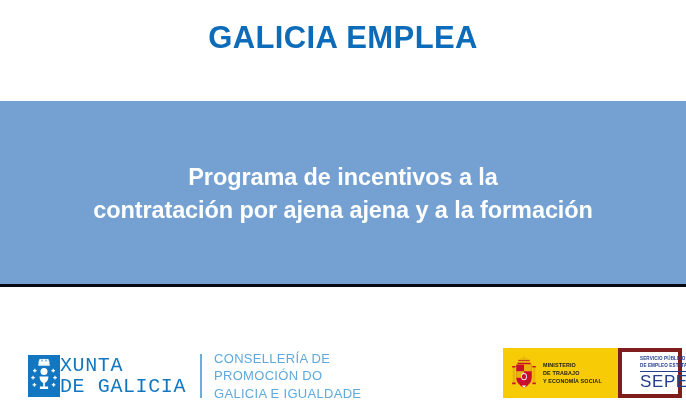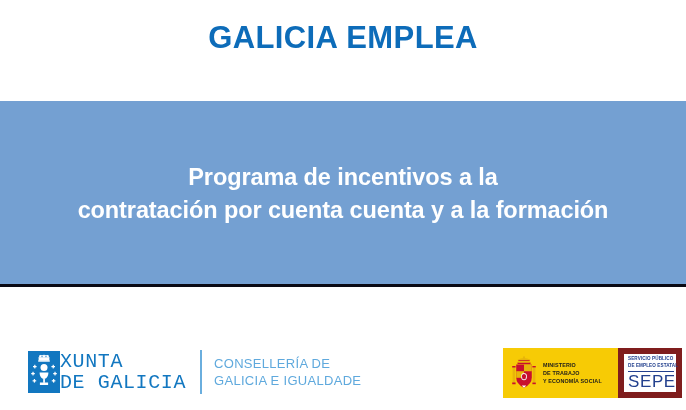--- a/index.html
+++ b/index.html
@@ -157,27 +157,27 @@
   .ministerio-text span { display: block; }
 
   
   .sepe-box {
     position: absolute;
     left: 618px;
     top: 348px;
     width: 64px;
     height: 50px;
     background: #ffffff;
-    border: 6px solid #7f1d1d;
+    border: 4px solid #7f1d1d;
     box-sizing: border-box;
     display: flex;
     flex-direction: column;
     justify-content: center;
     align-items: flex-start;
-    padding-left: 4px;
+    padding-left: 18px;
   }
   .sepe-small {
     color: #23408e;
     font-size: 4.6px;
     line-height: 1.45;
     font-weight: bold;
     letter-spacing: 0.1px;
     font-family: "Liberation Sans", sans-serif;
     white-space: nowrap;
   }
@@ -200,21 +200,21 @@
 </head>
 <body>
 
 <div class="header">
   <div class="header-title">GALICIA EMPLEA</div>
 </div>
 
 <div class="banner">
   <div class="banner-text">
     <span class="banner-line">Programa de incentivos a la</span>
-    <span class="banner-line">contratación por cuenta cuenta y a la formación</span>
+    <span class="banner-line">contratación por ajena ajena y a la formación</span>
   </div>
 </div>
 <div class="banner-rule"></div>
 
 <div class="footer"></div>
 
 <div class="xunta-block">
 
   <div class="xunta-emblem">
     <svg width="32" height="42" viewBox="0 0 32 42" aria-hidden="true">
@@ -261,20 +261,21 @@
 
   <div class="xunta-wordmark">
     <span>XUNTA</span>
     <span>DE GALICIA</span>
   </div>
 
   <div class="conselleria-divider"></div>
 
   <div class="conselleria-text">
     <span>CONSELLERÍA DE</span>
+    <span>PROMOCIÓN DO</span>
     <span>GALICIA E IGUALDADE</span>
   </div>
 </div>
 
 <div class="ministerio-box">
   <div class="escudo">
     <svg width="26" height="36" viewBox="0 0 26 36" aria-hidden="true">
 
       <g>
         <path d="M6.5 7.5 h13 v1.6 h-13 z" fill="#c8102e"></path>

